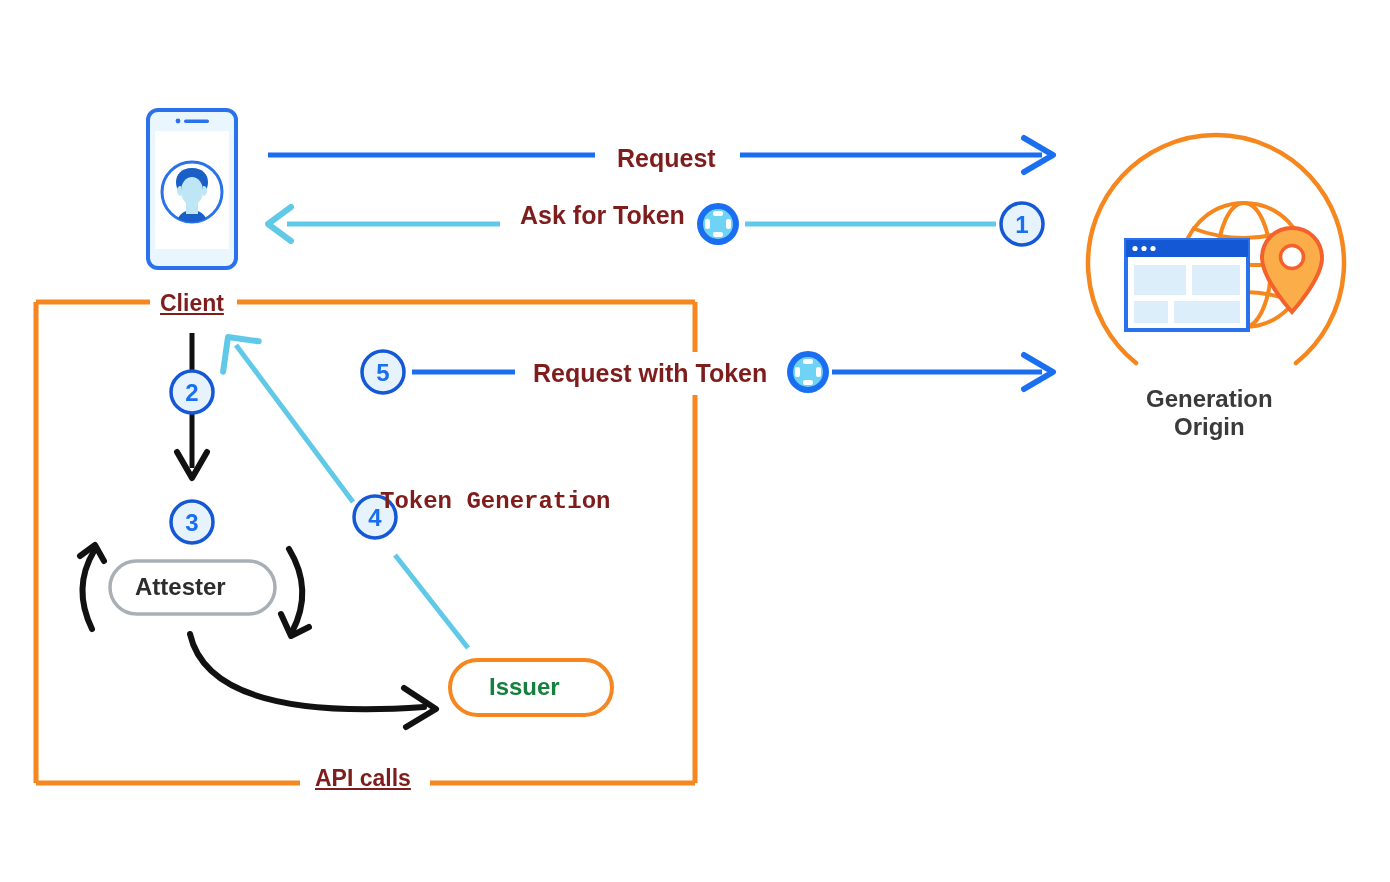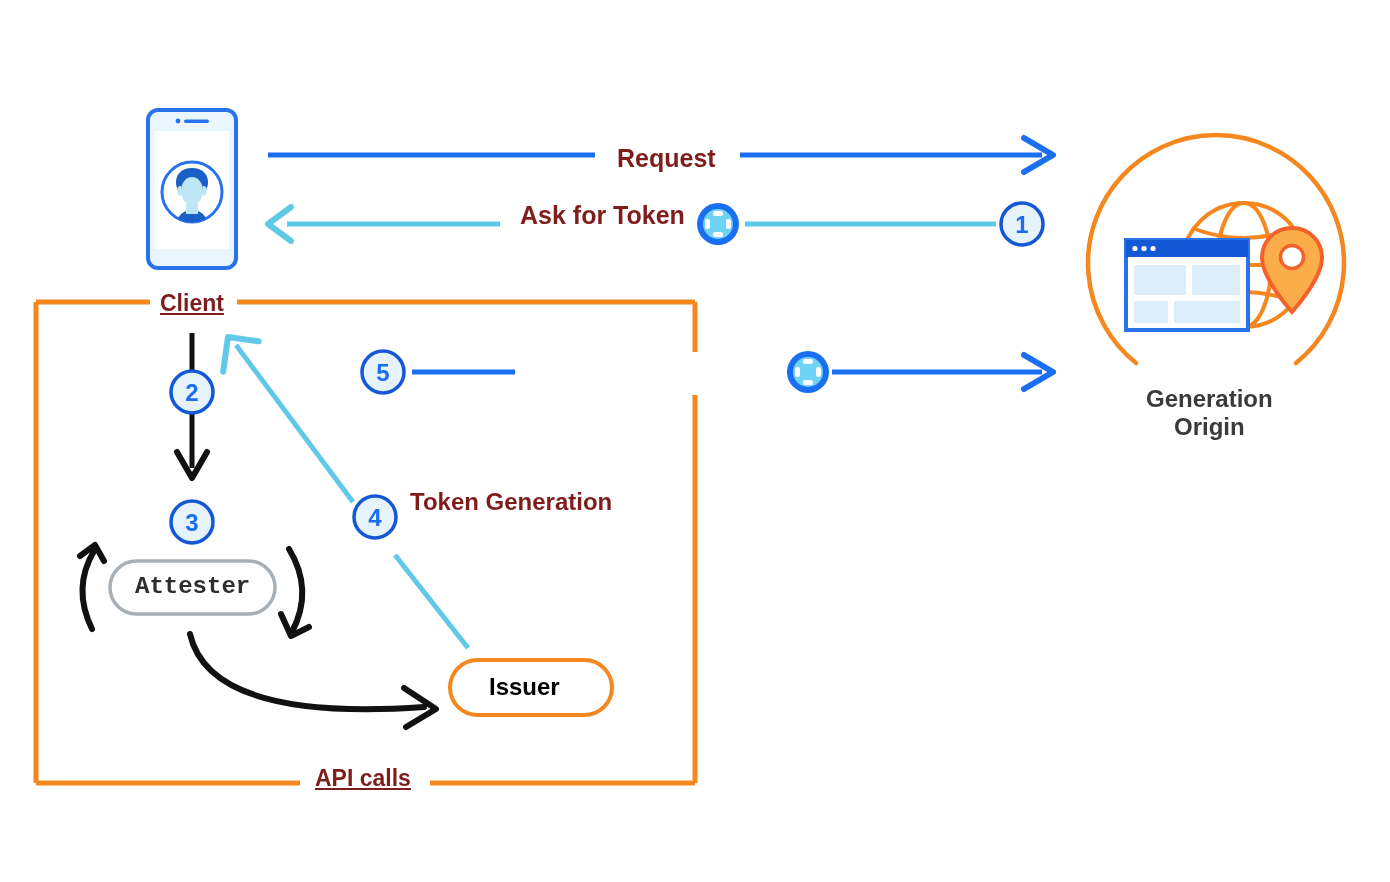--- a/index.html
+++ b/index.html
@@ -34,23 +34,23 @@
   }
   .lbl-bg {
     background: #ffffff;
     padding: 0 10px;
   }
   #lbl-request      { left: 607px; top: 144px; font-size: 25px; }
   #lbl-ask-token    { left: 510px; top: 201px; font-size: 25px; text-align: center; }
   #lbl-req-token    { left: 523px; top: 359px; font-size: 25px; }
   #lbl-client       { left: 150px; top: 290px; font-size: 23px; text-decoration: underline; }
   #lbl-api-calls    { left: 305px; top: 765px; font-size: 23px; text-decoration: underline; }
-  #lbl-attester     { left: 135px; top: 573px; font-size: 24px; color:#2d2d2f;font-family:Liberation Mono, monospace; }
-  #lbl-issuer       { left: 489px; top: 673px; font-size: 24px; color:#000000; }
-  #lbl-tokengen     { left: 410px; top: 488px; font-size: 24px; }
+  #lbl-attester     { left: 135px; top: 573px; font-size: 24px; color:#2d2d2f; }
+  #lbl-issuer       { left: 489px; top: 673px; font-size: 24px; color:#15803d; }
+  #lbl-tokengen     { left: 380px; top: 488px; font-size: 24px; font-family: Liberation Mono, monospace; }
   #lbl-origin       { left: 1146px; top: 385px; font-size: 24px; text-align: center; color:#3a3a3c; }
   #lbl-origin span  { display: block; }
 </style>
 </head>
 <body>
 
 <div id="stage">
 
   <svg id="vec" viewBox="0 0 1390 882" xmlns="http://www.w3.org/2000/svg">
 
@@ -218,20 +218,21 @@
     <g>
       <circle cx="383" cy="372" r="21" fill="#e6f3fd" stroke="#1558d6" stroke-width="3.5"></circle>
       <text x="383" y="381" text-anchor="middle" font-family="Liberation Sans, sans-serif" font-size="24" font-weight="bold" fill="#1a6ef0">5</text>
     </g>
   </svg>
 
   <div class="lbl lbl-bg" id="lbl-request">Request</div>
 
   <div class="lbl lbl-bg" id="lbl-ask-token">Ask for Token</div>
 
+  <div class="lbl lbl-bg" id="lbl-req-token">Request with Token</div>
 
   <div class="lbl lbl-bg" id="lbl-client">Client</div>
 
   <div class="lbl lbl-bg" id="lbl-api-calls">API calls</div>
 
   <div class="lbl" id="lbl-attester">Attester</div>
 
   <div class="lbl" id="lbl-issuer">Issuer</div>
 
   <div class="lbl" id="lbl-tokengen">

